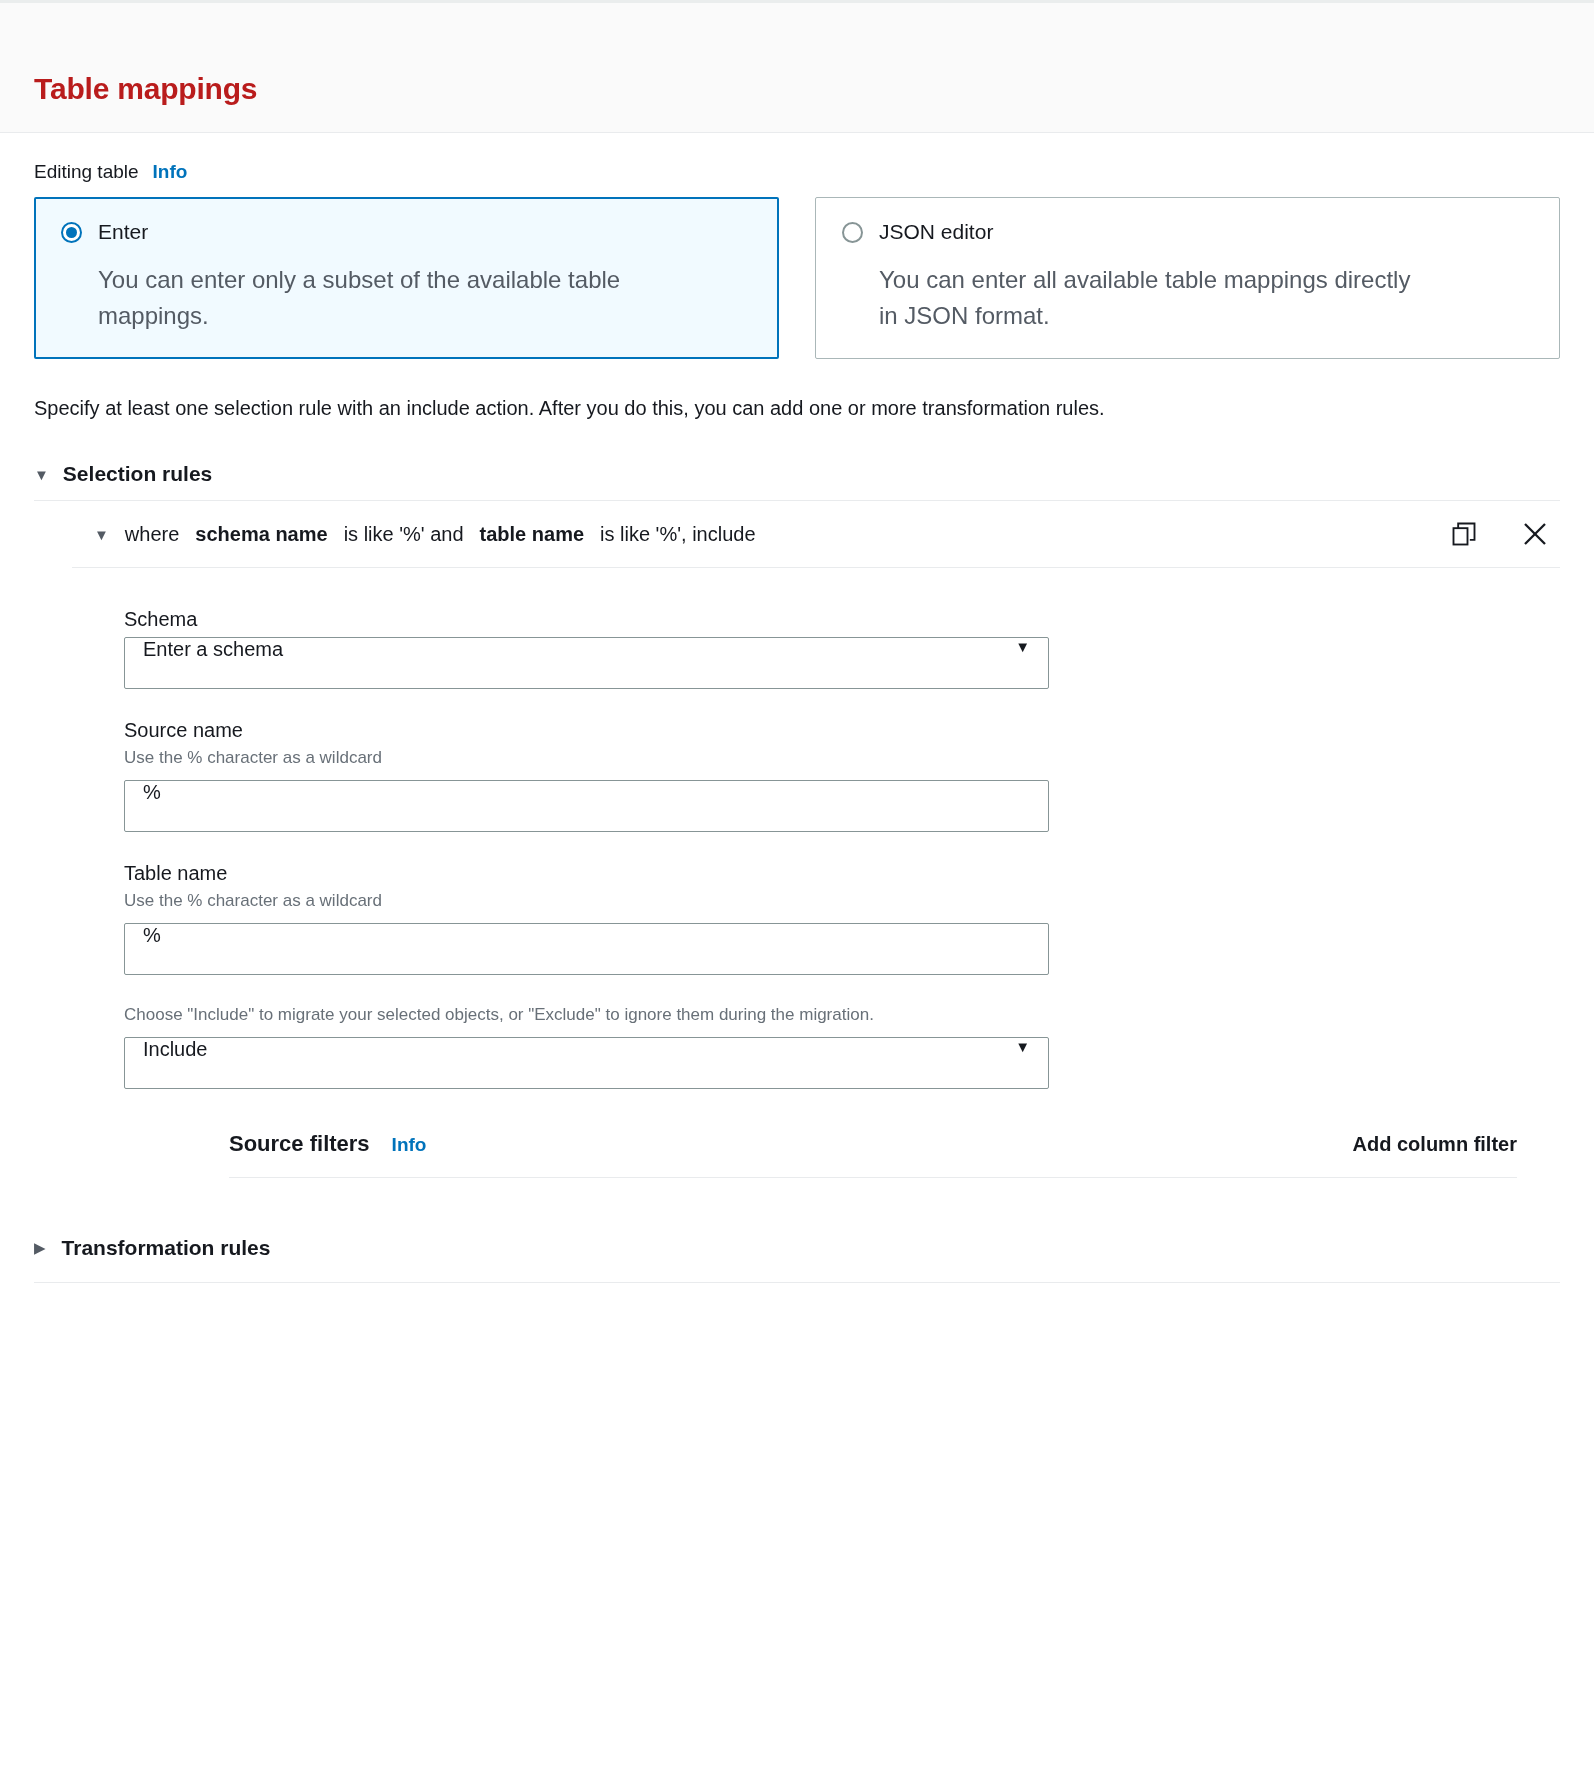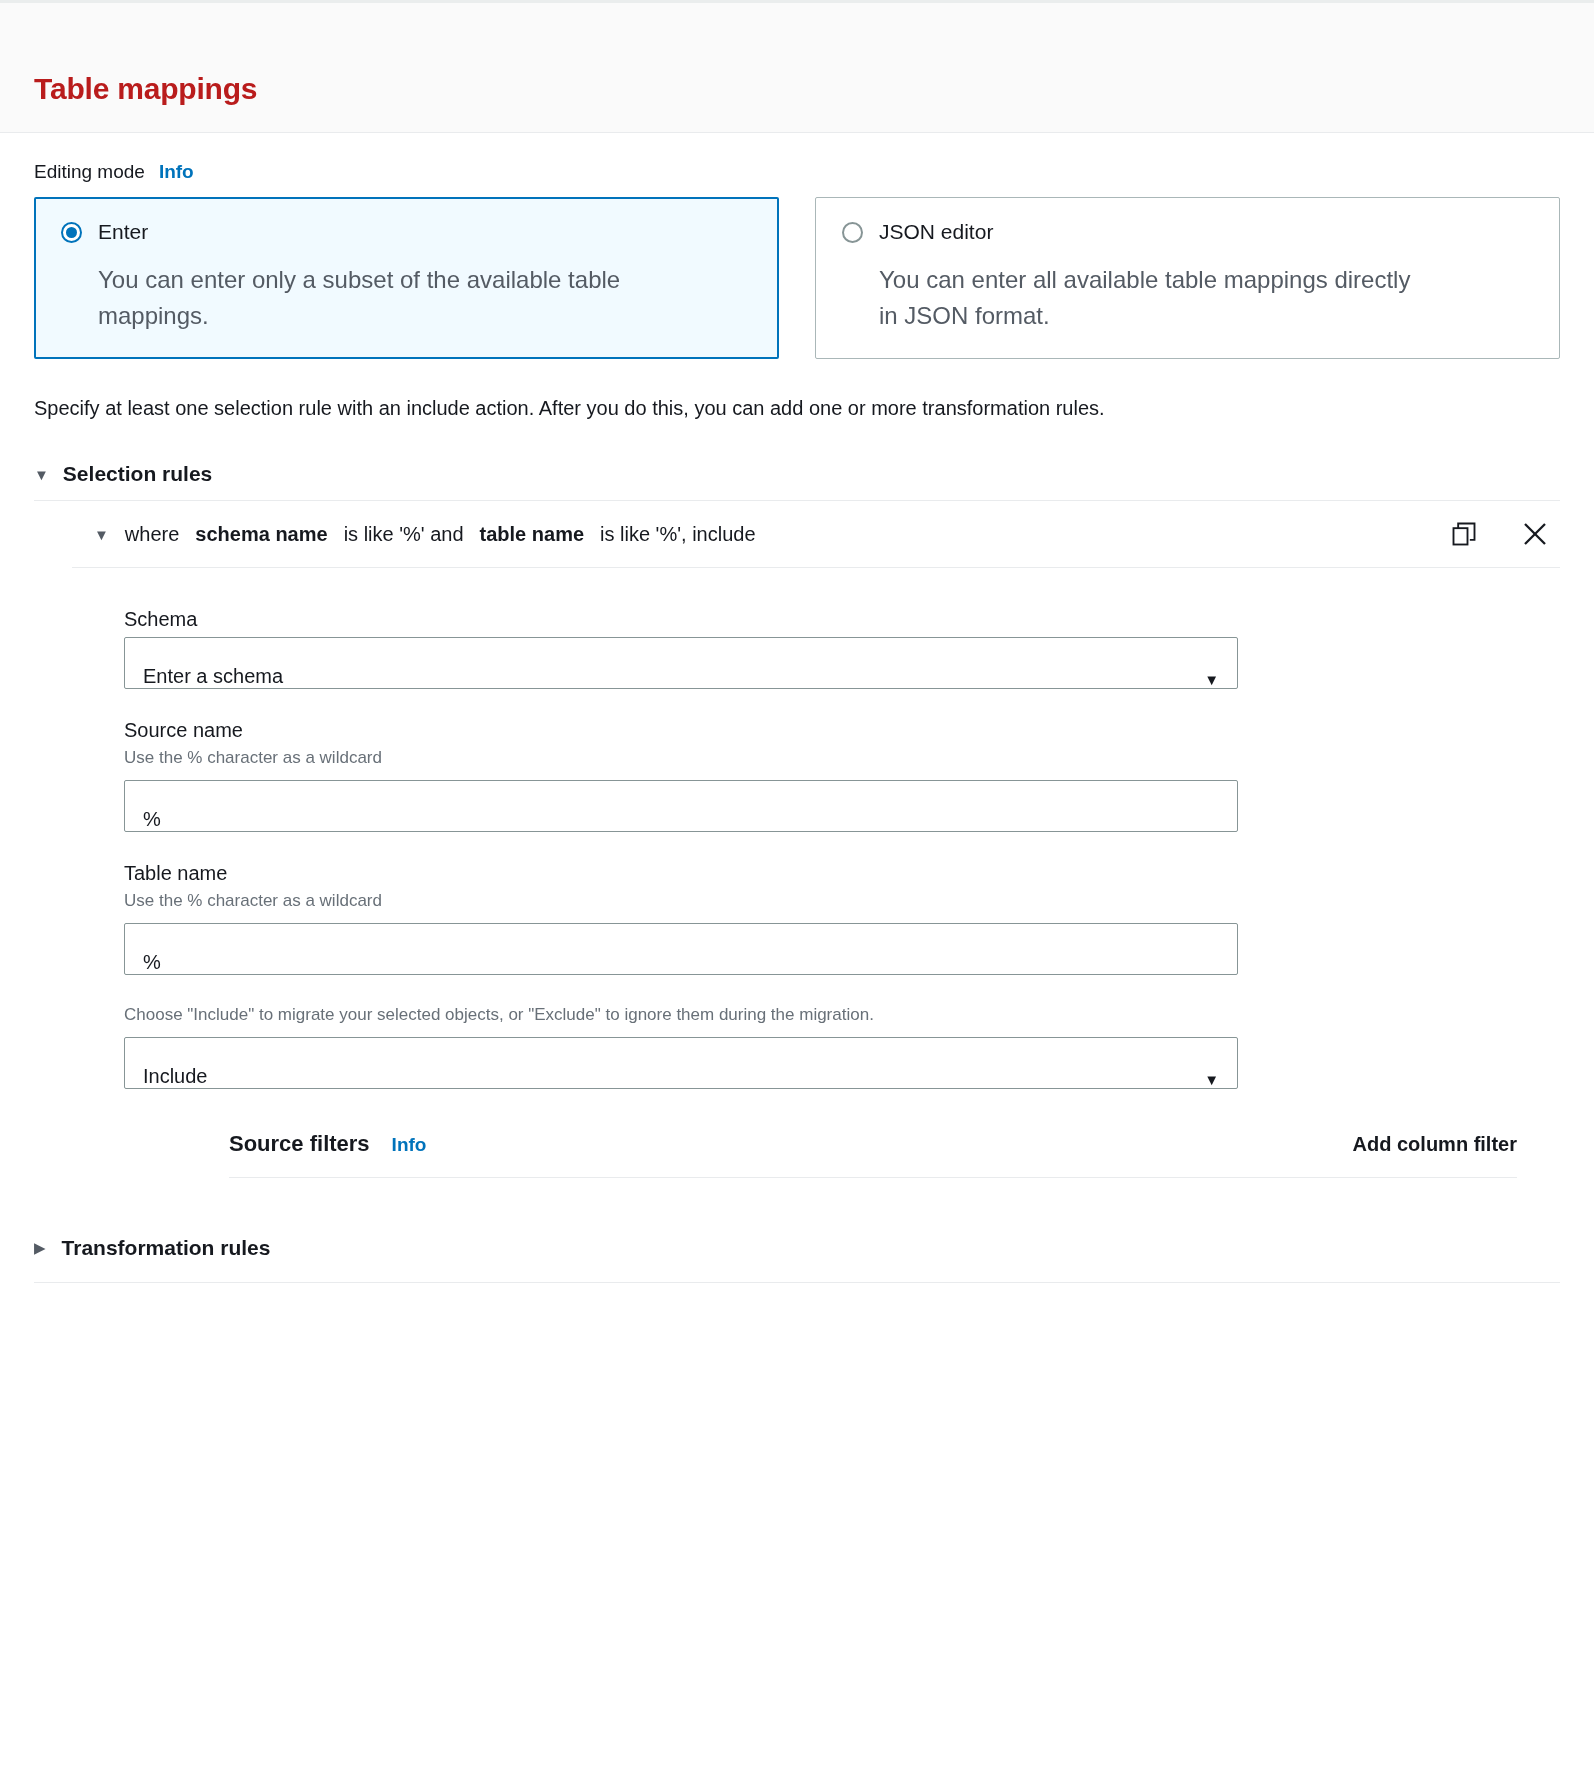--- a/index.html
+++ b/index.html
@@ -212,27 +212,27 @@
     font-size: 20px;
     color: #16191f;
     margin-bottom: 6px;
   }
   .form-help {
     font-size: 17px;
     color: #687078;
     margin-bottom: 12px;
   }
   .select-box, .text-box {
-    width: 1114px;
+    width: 925px;
     height: 52px;
     border: 1px solid #879596;
     border-radius: 2px;
     background: #ffffff;
     display: flex;
-    align-items: flex-end;
+    align-items: flex-start;
     padding: 0 18px;
     font-size: 20px;
     color: #16191f;
     cursor: pointer;
   }
   .select-box { justify-content: space-between; }
   .text-box { cursor: text; }
   .sel-caret {
     font-size: 15px;
     color: #16191f;
@@ -285,21 +285,21 @@
 
 <div class="page">
 
   <div class="panel-header">
     <div class="panel-title">Table mappings</div>
   </div>
 
   <div class="panel-body">
 
     <div class="field-label-row">
-      <span class="field-label">Editing mode</span>
+      <span class="field-label">Editing table</span>
       <span class="info-link">Info</span>
     </div>
 
     <div class="tiles">
       <div class="tile selected">
         <div class="tile-top">
           <span class="radio checked"></span>
           <span class="tile-title">Enter</span>
         </div>
         <div class="tile-desc">You can enter only a subset of the available table mappings.</div>

